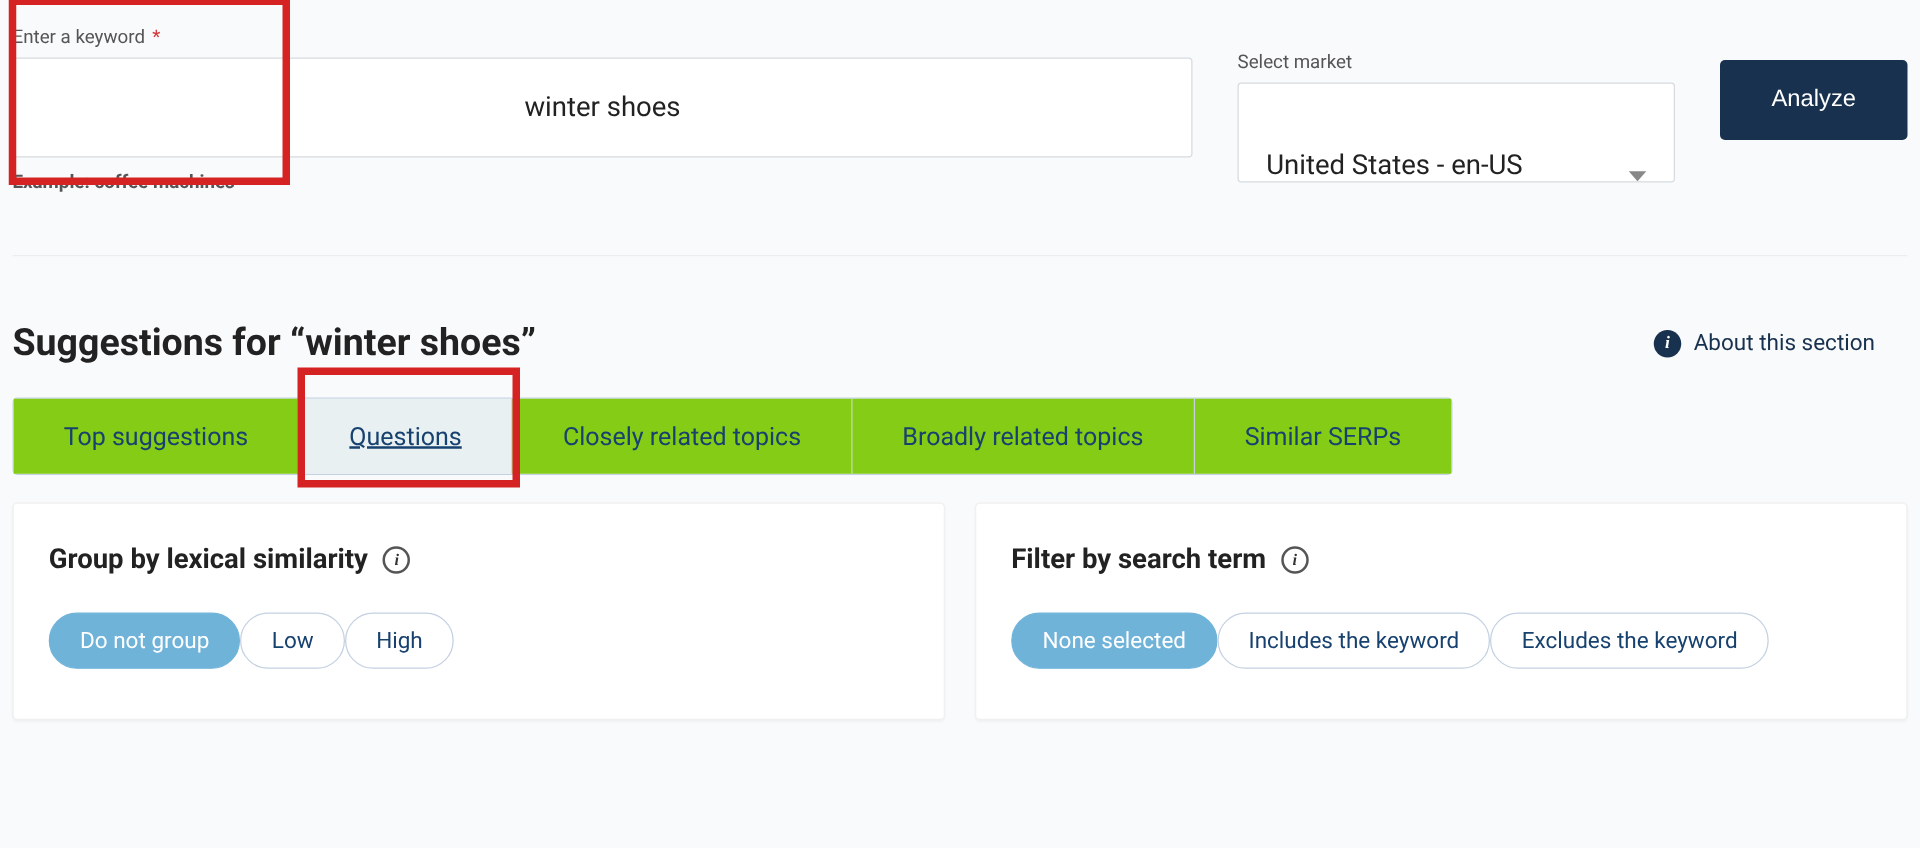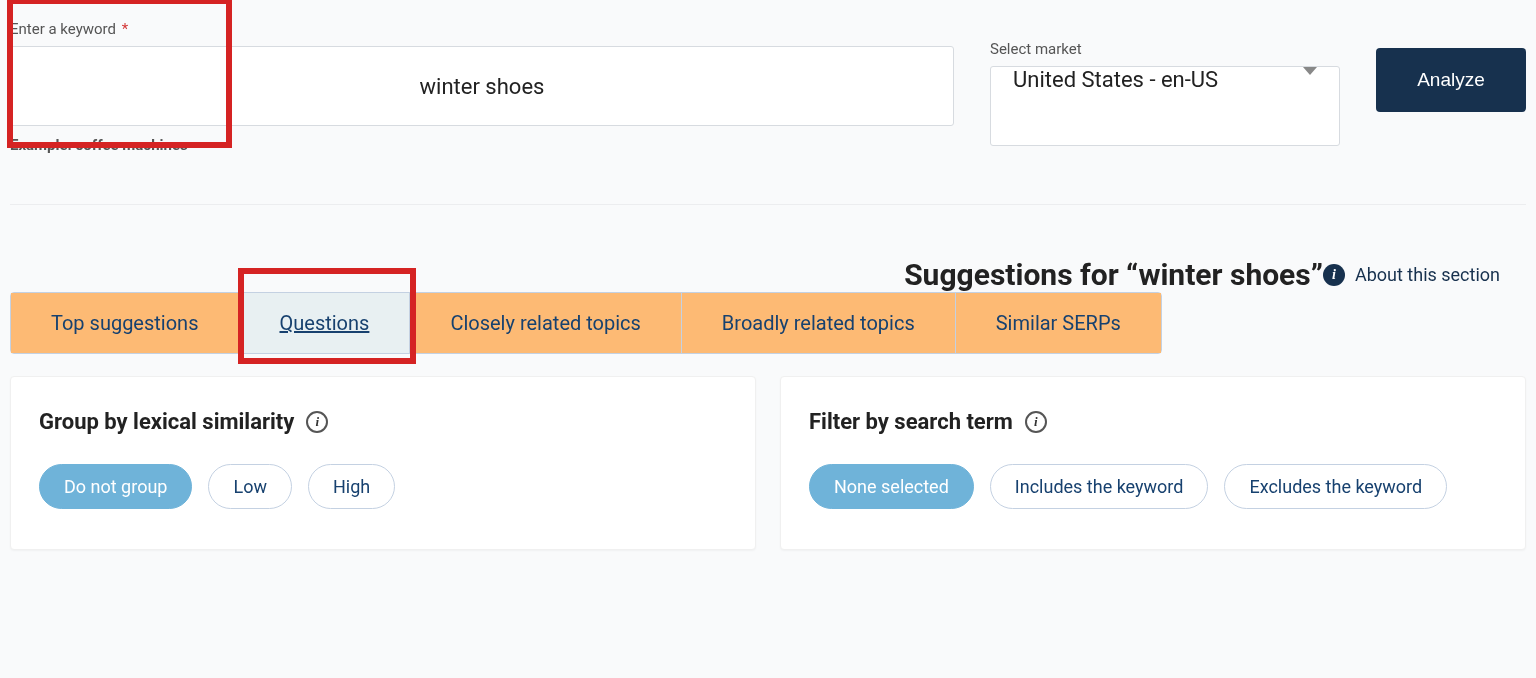--- a/index.html
+++ b/index.html
@@ -47,21 +47,21 @@
     color: #555;
     margin-top: 4px;
     font-weight: bold;
   }
   .market-select {
     height: 80px;
     border: 1px solid #d7dbe0;
     border-radius: 3px;
     background: #fff;
     display: flex;
-    align-items: flex-start;
+    align-items: flex-end;
     justify-content: space-between;
     padding: 0 22px;
     font-size: 22px;
     cursor: pointer;
   }
   .market-select .caret {
     width: 0; height: 0;
     border-left: 7px solid transparent;
     border-right: 7px solid transparent;
     border-top: 8px solid #888;
@@ -83,23 +83,24 @@
     pointer-events: none;
   }
   .red-box.one {
     top: -22px;
     left: -3px;
     width: 225px;
     height: 150px;
   }
   .section-header {
     display: flex;
-    justify-content: flex-end;
+    justify-content: space-between;
     align-items: center;
     margin-top: 52px;
+    margin-bottom: 26px;
   }
   .section-title {
     font-size: 30px;
     font-weight: 700;
     color: #222;
   }
   .about-link {
     display: flex;
     align-items: center;
     gap: 10px;
@@ -126,21 +127,21 @@
     display: flex;
     border: 1px solid #c4d1e2;
     border-radius: 4px;
     width: fit-content;
     overflow: visible;
   }
   .tab {
     padding: 18px 40px;
     font-size: 20px;
     color: #17416f;
-    background: #fdba74;
+    background: #84cc16;
     border-right: 1px solid #c4d1e2;
     cursor: pointer;
   }
   .tab:last-child { border-right: none; }
   .tab.active { background: #e8f0f2; text-decoration: underline; }
   .red-box.two {
     top: -24px;
     left: 228px;
     width: 178px;
     height: 96px;
@@ -173,21 +174,21 @@
     display: flex;
     align-items: center;
     justify-content: center;
     font-family: Georgia, serif;
     font-style: italic;
     font-size: 13px;
     color: #333;
   }
   .chip-row {
     display: flex;
-    gap: 16px;
+    gap: 0;
     flex-wrap: wrap;
   }
   .chip {
     border: 1px solid #c4d1e2;
     border-radius: 999px;
     padding: 11px 24px;
     font-size: 18px;
     color: #17416f;
     background: #fff;
     cursor: pointer;

